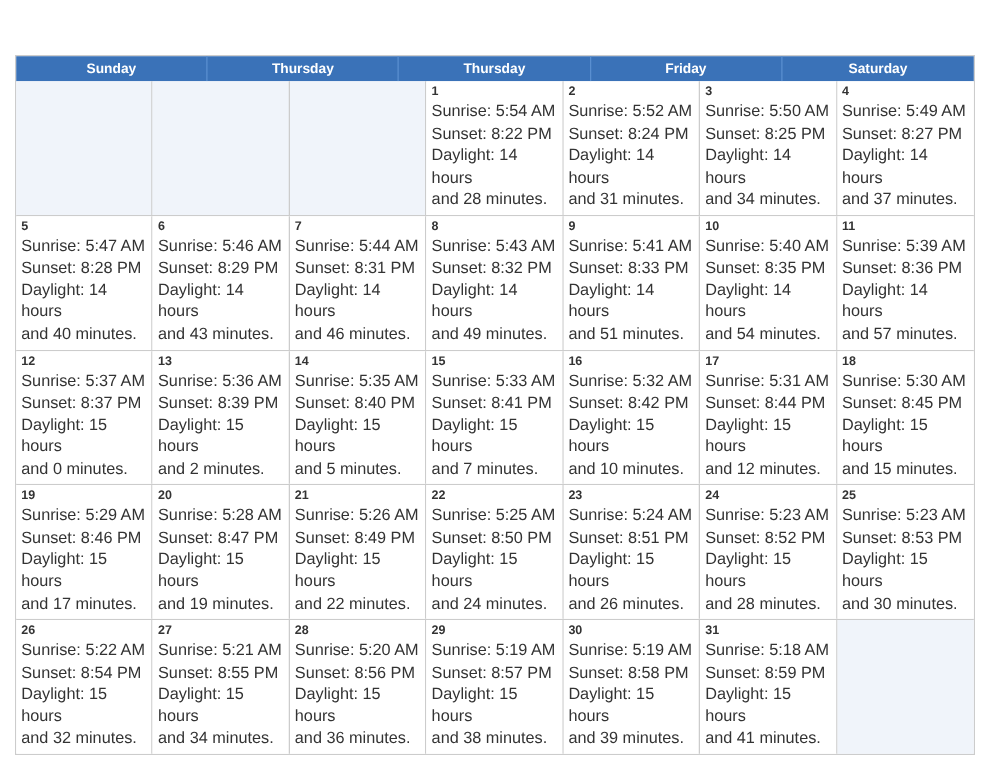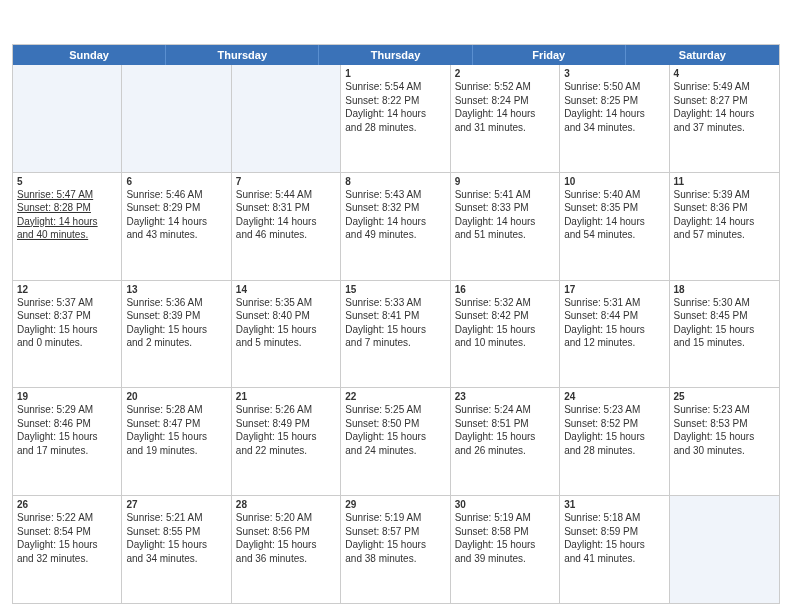--- a/index.html
+++ b/index.html
@@ -98,21 +98,21 @@
     .cal-cell:last-child { border-right: none; }
     .cal-cell.empty { background: #f9f9f9; }
     .day-number {
       font-size: 10px;
       font-weight: bold;
       color: #333;
       display: block;
       margin-bottom: 1px;
     }
     .cell-info {
-      font-size: 10px;
+      font-size: 13px;
       line-height: 1.35;
       color: #333;
     }
   </style>
 </head>
 <body>
 
 <div class="page">
   <div class="header">
     <div class="logo">
@@ -166,21 +166,21 @@
             <span class="day-number">4</span>
             <div class="cell-info" style="white-space: pre-line;">Sunrise: 5:49 AM
 Sunset: 8:27 PM
 Daylight: 14 hours
 and 37 minutes.</div>
           </div>
         </div>
         <div class="cal-row">
           <div class="cal-cell">
             <span class="day-number">5</span>
-            <div class="cell-info" style="white-space: pre-line; text-decoration: underline;">Sunrise: 5:47 AM
+            <div class="cell-info" style="white-space: pre-line;">Sunrise: 5:47 AM
 Sunset: 8:28 PM
 Daylight: 14 hours
 and 40 minutes.</div>
           </div>
           <div class="cal-cell">
             <span class="day-number">6</span>
             <div class="cell-info" style="white-space: pre-line;">Sunrise: 5:46 AM
 Sunset: 8:29 PM
 Daylight: 14 hours
 and 43 minutes.</div>

